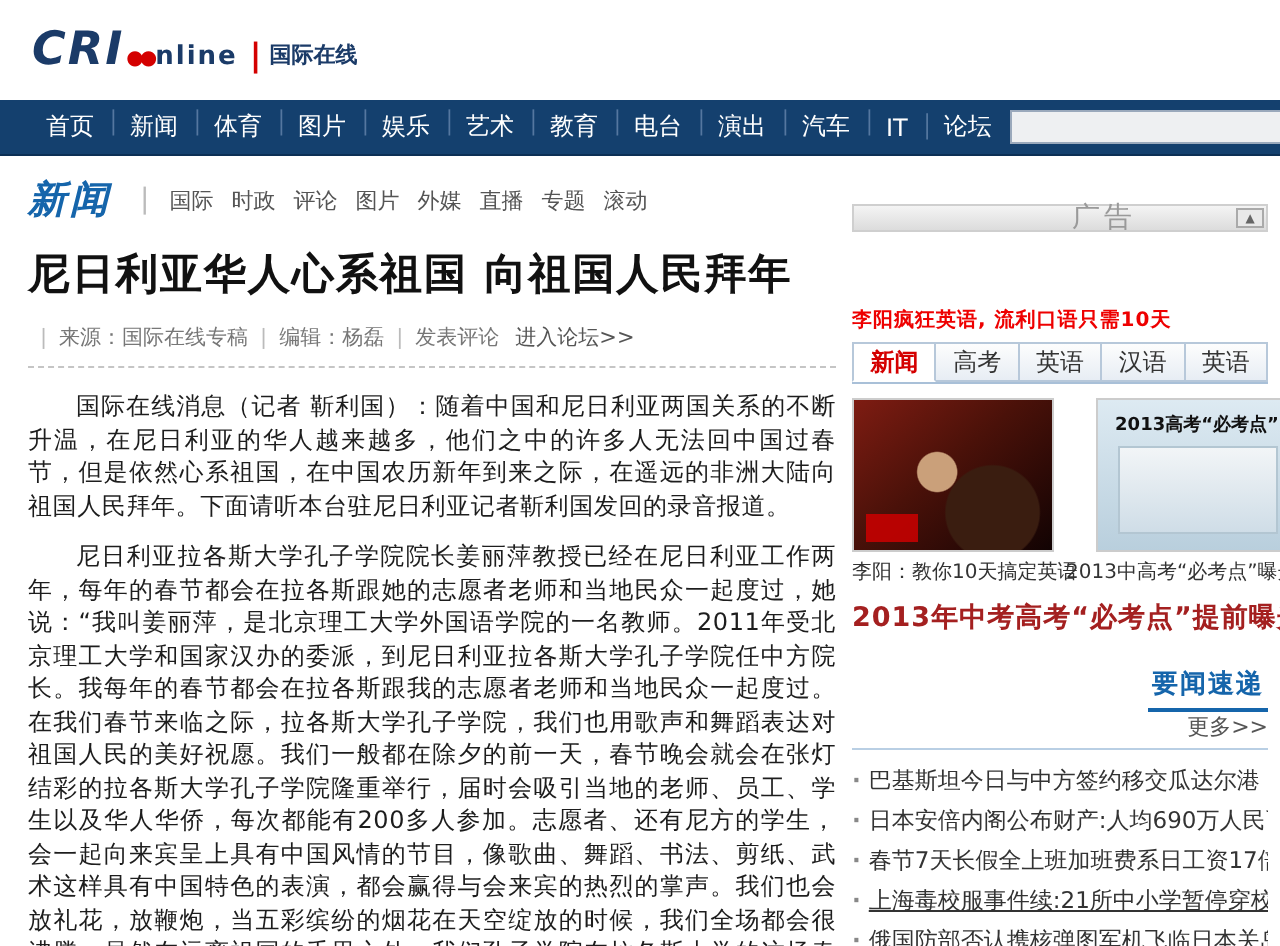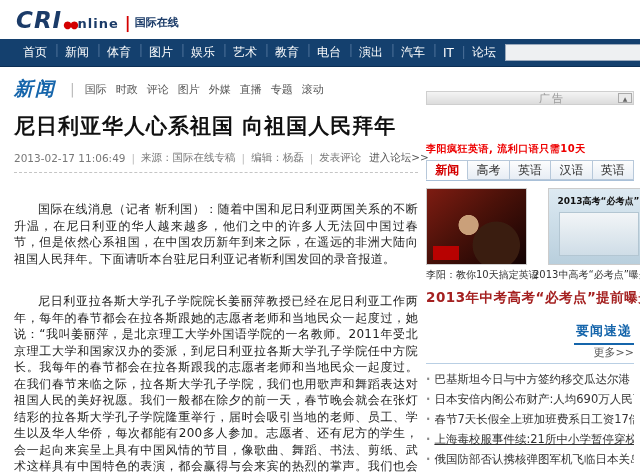--- a/index.html
+++ b/index.html
@@ -1,21 +1,21 @@
 <!DOCTYPE html>
 <html><head>
 <meta charset="utf-8">
 <style>
   * { margin:0; padding:0; box-sizing:border-box; }
   html,body { width:640px; height:473px; overflow:hidden; background:#fff;
     font-family:"DejaVu Sans", sans-serif; }
   a { text-decoration:none; color:inherit; cursor:pointer; }
 
   
-  .header { height:39px; background:#fff; display:flex; align-items:center; padding-left:16px; }
+  .header { height:50px; background:#fff; display:flex; align-items:center; padding-left:16px; }
   .logo { display:flex; align-items:flex-end; gap:1px; }
   .logo-cri { color:#1b3b68; font-size:23px; font-weight:bold; font-style:italic; letter-spacing:1px; }
   .logo-dots { color:#d40000; font-size:10px; letter-spacing:-2px; padding-bottom:3px; }
   .logo-online { color:#1b3b68; font-size:13px; font-weight:bold; padding-bottom:2px; letter-spacing:1px; }
   .logo-sep { color:#d40000; font-size:16px; font-weight:bold; padding:0 3px 1px 5px; }
   .logo-cn { color:#1b3b68; font-size:11px; font-weight:bold; padding-bottom:3px; }
 
   
   .navbar { height:28px; background:#14406e; display:flex; align-items:center;
     padding:0 8px 0 14px; border-bottom:1px solid #0c2f55; }
@@ -39,26 +39,26 @@
 
   
   .article-title { font-size:21px; font-weight:bold; color:#111; padding:4px 0 6px 0; letter-spacing:1px; }
   .meta-row { display:flex; align-items:center; font-size:10.5px; color:#777;
     padding:5px 0 7px 0; border-bottom:1px dashed #c5c5c5; white-space:nowrap; }
   .meta-row .sep { color:#bbb; margin:0 6px; }
   .meta-row .forum { margin-left:8px; color:#555; }
   .orig-title { font-size:12px; color:#444; padding:12px 0 2px 46px; }
   .article-body { padding-top:2px; }
   .article-body p { font-size:12px; color:#1d1d1d; line-height:16.5px; text-indent:2em;
-    margin-top:26px; letter-spacing:0.3px; text-align:justify; }
+    margin-top:9px; letter-spacing:0.3px; text-align:justify; }
 
   
   .ad-bar { height:14px; background:linear-gradient(#f4f4f4,#dcdcdc); border:1px solid #cfcfcf;
     display:flex; align-items:center; justify-content:center; position:relative; }
-  .ad-bar-label { color:#9a9a9a; font-size:11px; letter-spacing:2px;margin-left:44px; }
+  .ad-bar-label { color:#9a9a9a; font-size:14px; letter-spacing:2px;margin-left:44px; }
   .collapse-btn { position:absolute; right:1px; top:1px; width:14px; height:10px; background:#e9e9e9;
     border:1px solid #aaa; color:#666; font-size:6px; line-height:9px; text-align:center; cursor:pointer; }
   .ad-text-row { display:flex; align-items:center; gap:5px; padding:5px 0 4px 0; }
   .ad-text { color:#ee0000; font-size:10px; font-weight:bold; white-space:nowrap; letter-spacing:0.5px;margin-top:32px; }
 
   .tab-row { display:flex; height:21px; border-bottom:1px solid #a9c0d8; }
   .tab { flex:1; font-size:12px; color:#333; background:linear-gradient(#fdfdfd,#e7edf4);
     border:1px solid #b7c8da; border-left:none; display:flex; align-items:center; justify-content:center;
     cursor:pointer; white-space:nowrap; }
   .tab:first-child { border-left:1px solid #b7c8da; }
@@ -143,21 +143,20 @@
         <a>外媒</a>
         <a>直播</a>
         <a>专题</a>
         <a>滚动</a>
       </div>
     </div>
 
     <h1 class="article-title">尼日利亚华人心系祖国 向祖国人民拜年</h1>
 
     <div class="meta-row">
-      <span>2013-02-17 11:06:49</span>
       <span class="sep">|</span>
       <span>来源：国际在线专稿</span>
       <span class="sep">|</span>
       <span>编辑：杨磊</span>
       <span class="sep">|</span>
       <a>发表评论</a>
       <a class="forum">进入论坛&gt;&gt;</a>
     </div>
 
 

